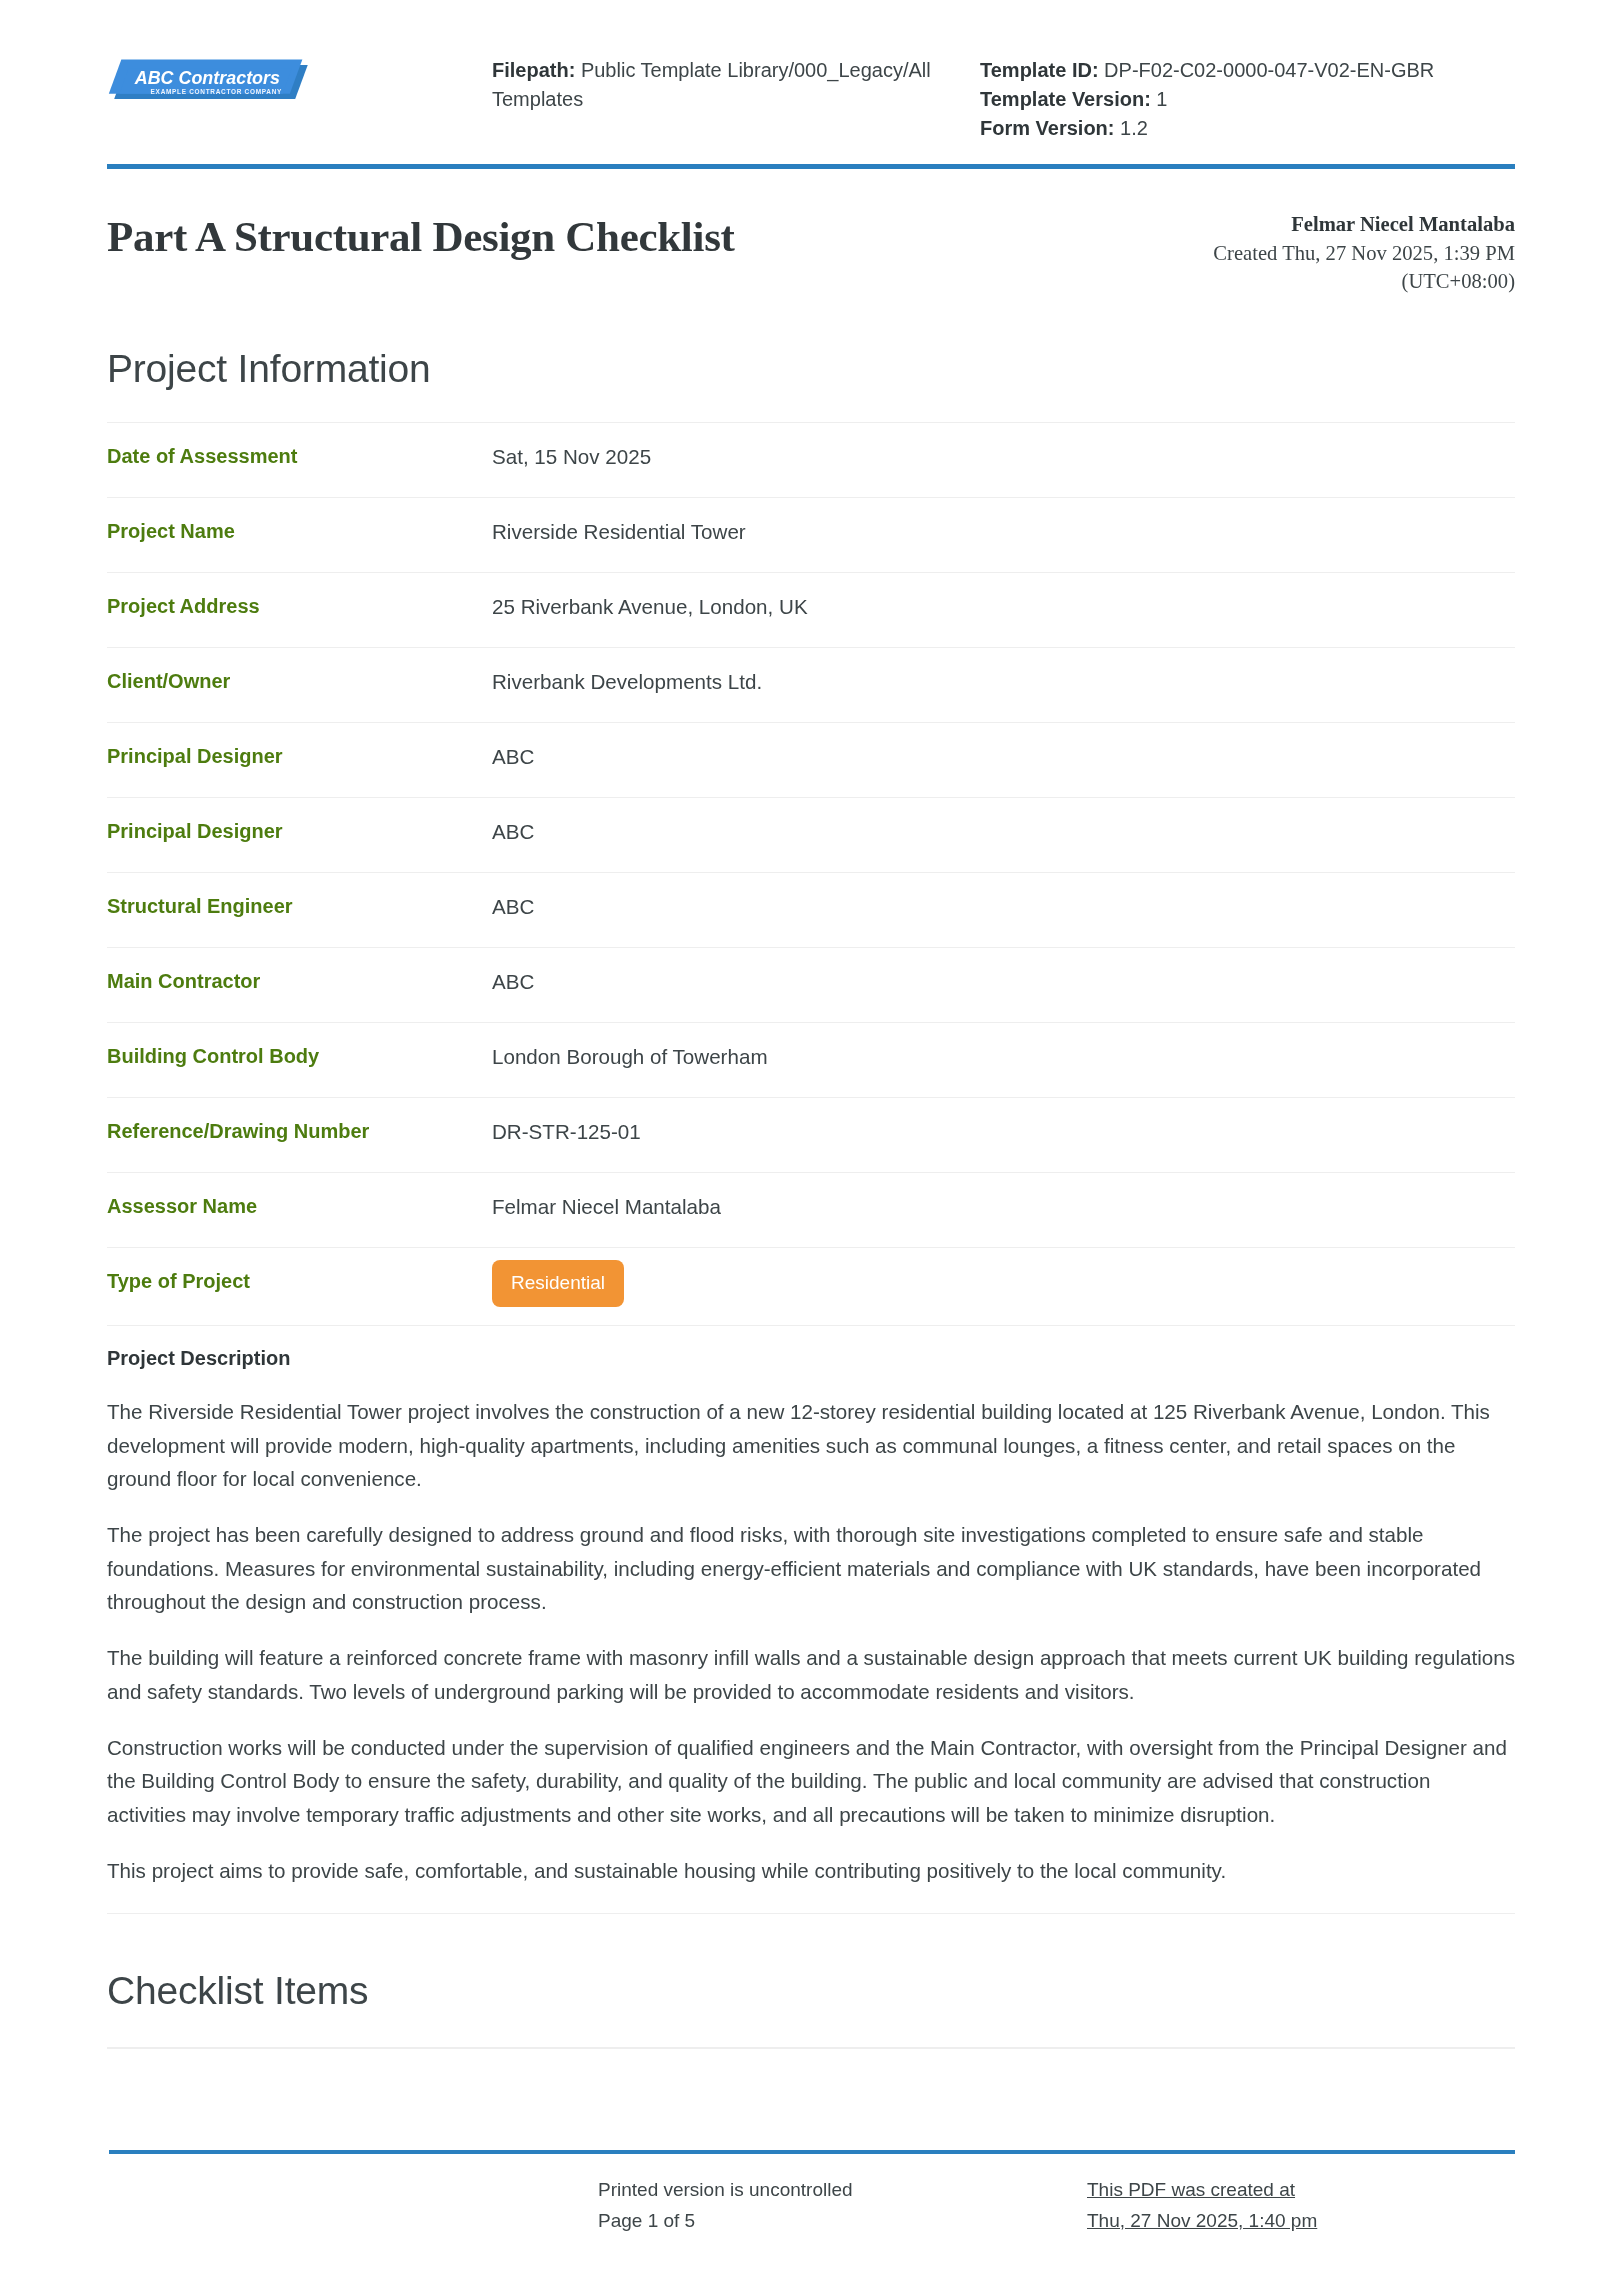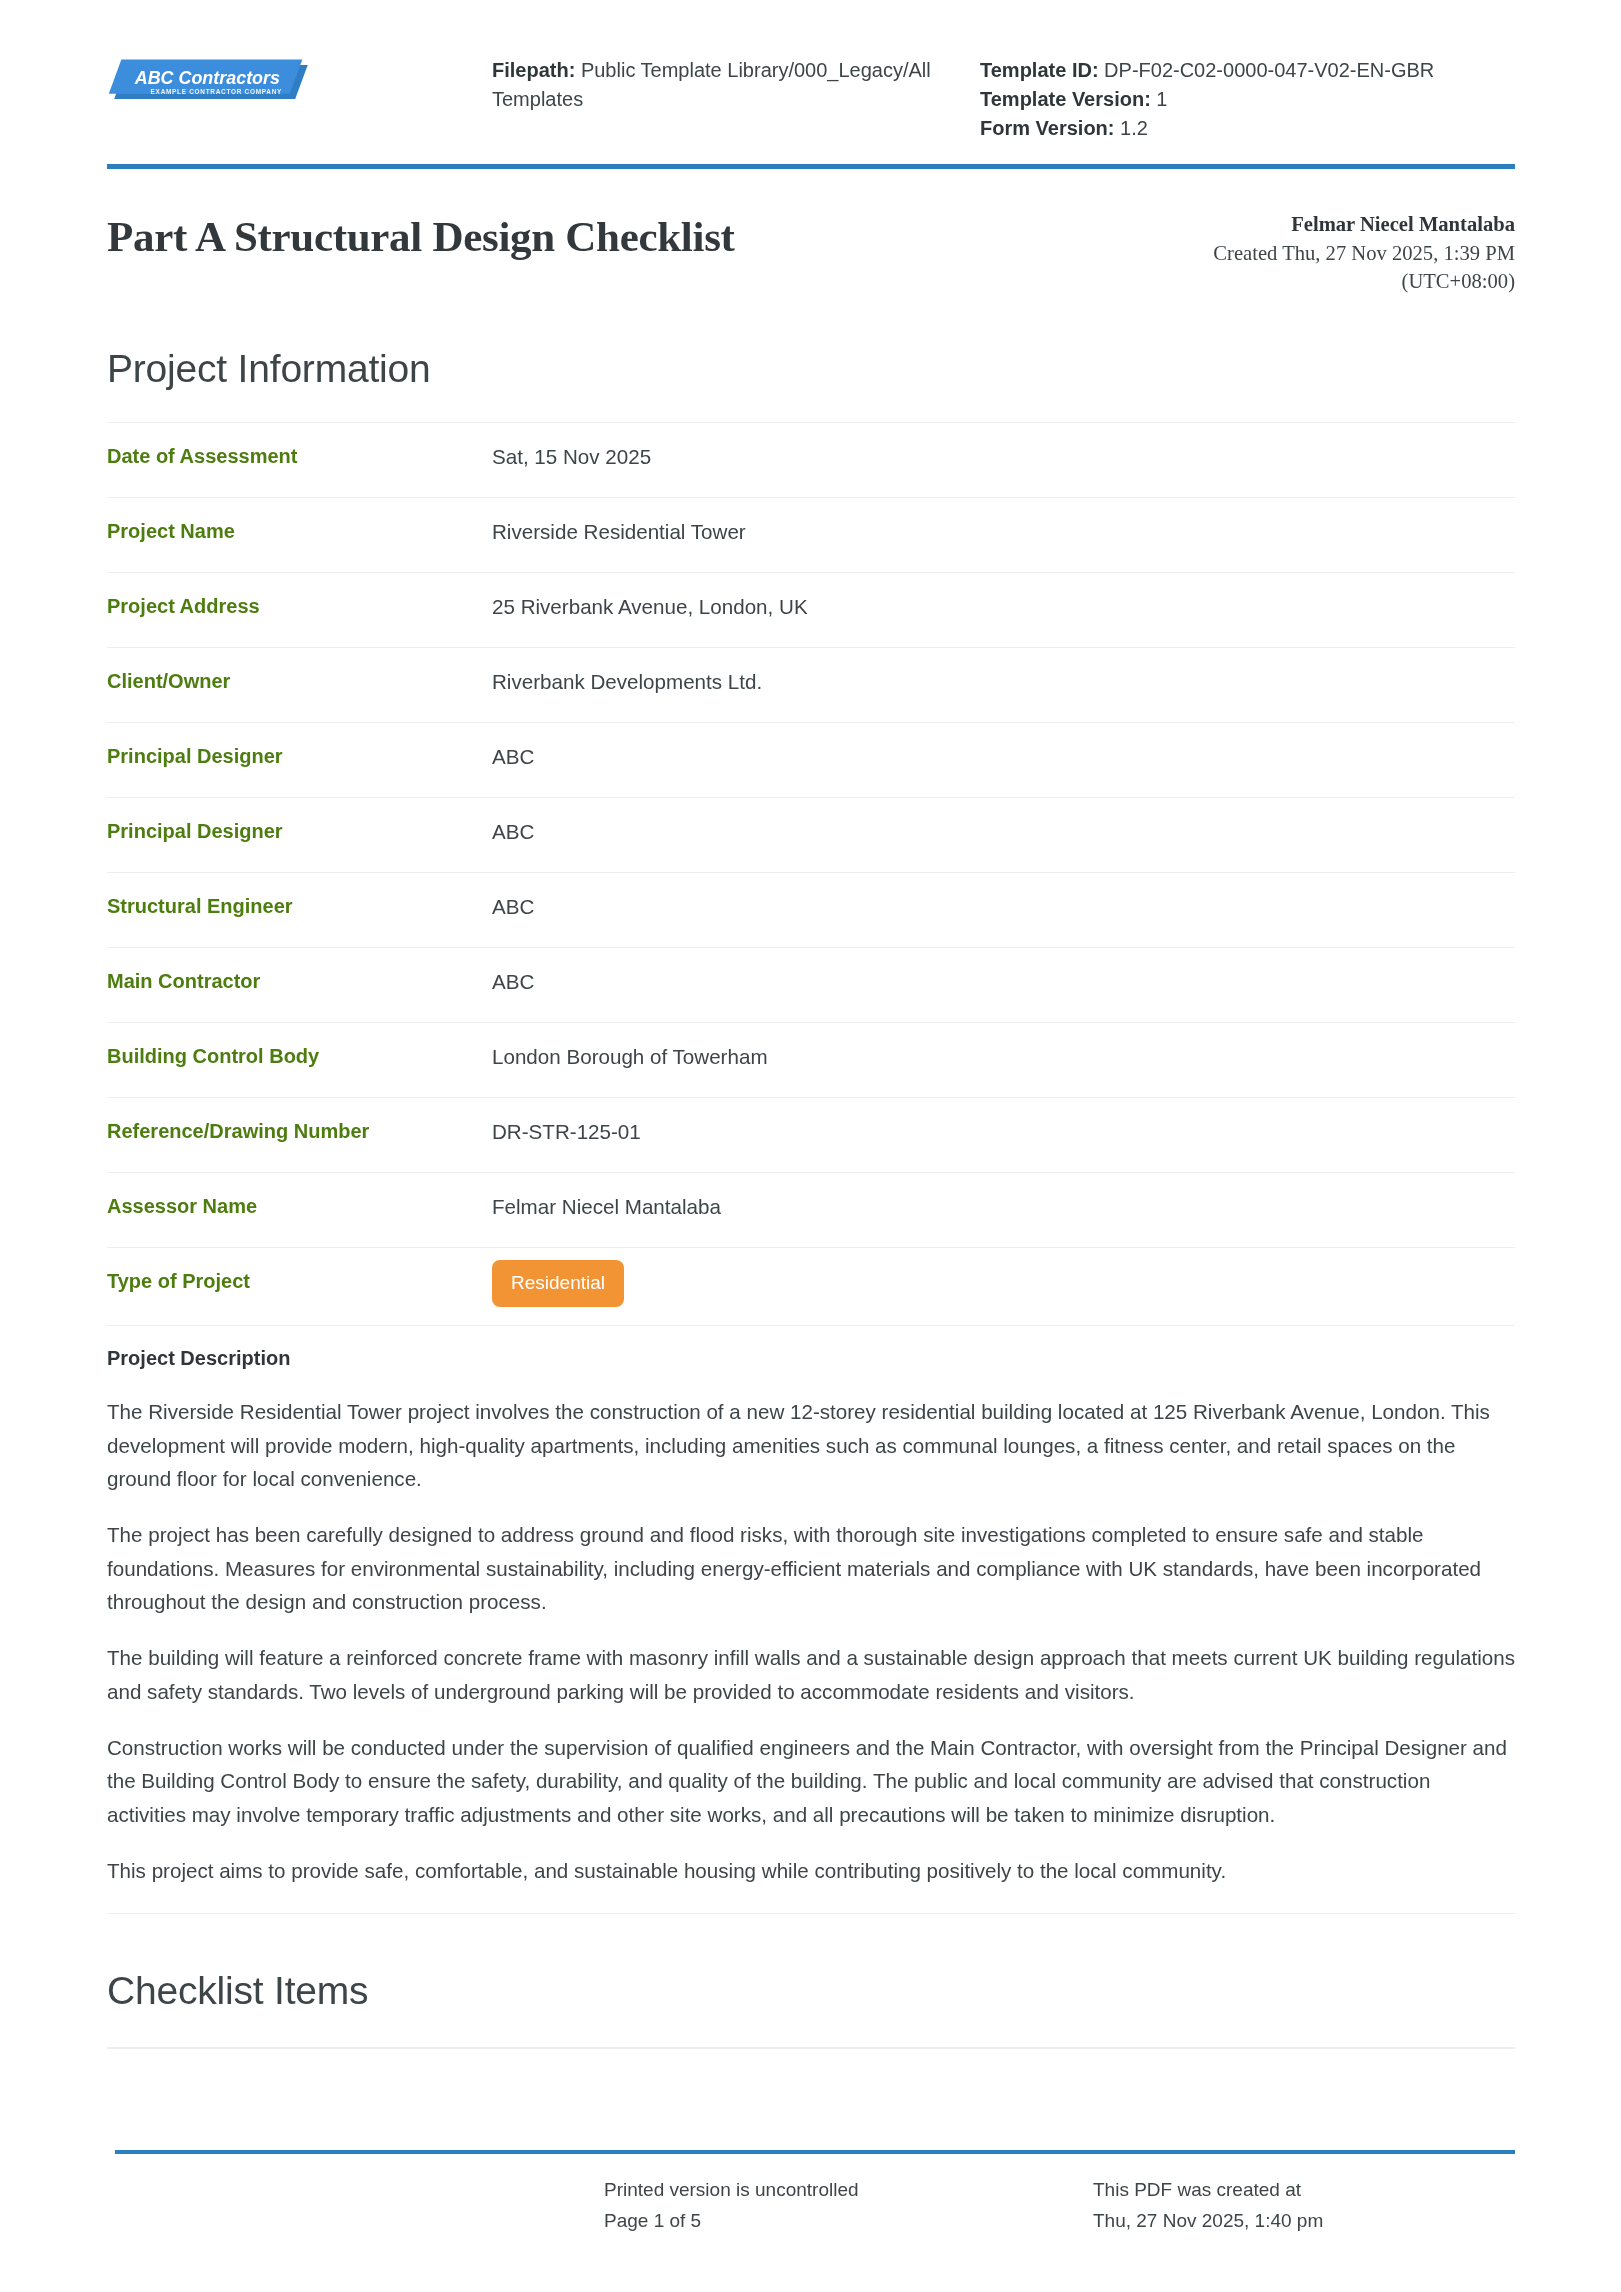--- a/index.html
+++ b/index.html
@@ -172,41 +172,41 @@
   }
   .rule-light {
     margin: 32px 107px 0 107px;
     height: 1.8px;
     background: #eeeeee;
   }
 
   
   .doc-footer {
     position: absolute;
-    left: 8px;
+    left: 2px;
     right: 0;
     bottom: 0;
     height: 143px;
   }
   .footer-rule {
     margin: 0 107px;
     height: 3.6px;
     background: #2a7fbf;
   }
   .footer-cols {
     display: flex;
     padding: 21.5px 107px 0 107px;
     box-sizing: border-box;
     font-size: 19px;
     line-height: 1.62;
     color: #3d4548;
   }
   .footer-spacer { flex: 0 0 489px; }
   .footer-col-a { flex: 0 0 489px; }
-  .footer-col-b { flex: 1 1 auto; }
+  .footer-col-b { flex: 1 1 auto; text-decoration: underline; }
 </style>
 </head>
 <body>
 
 <div class="page">
 
   <div class="doc-header">
 
     <div class="logo-cell">
       <div class="logo">

